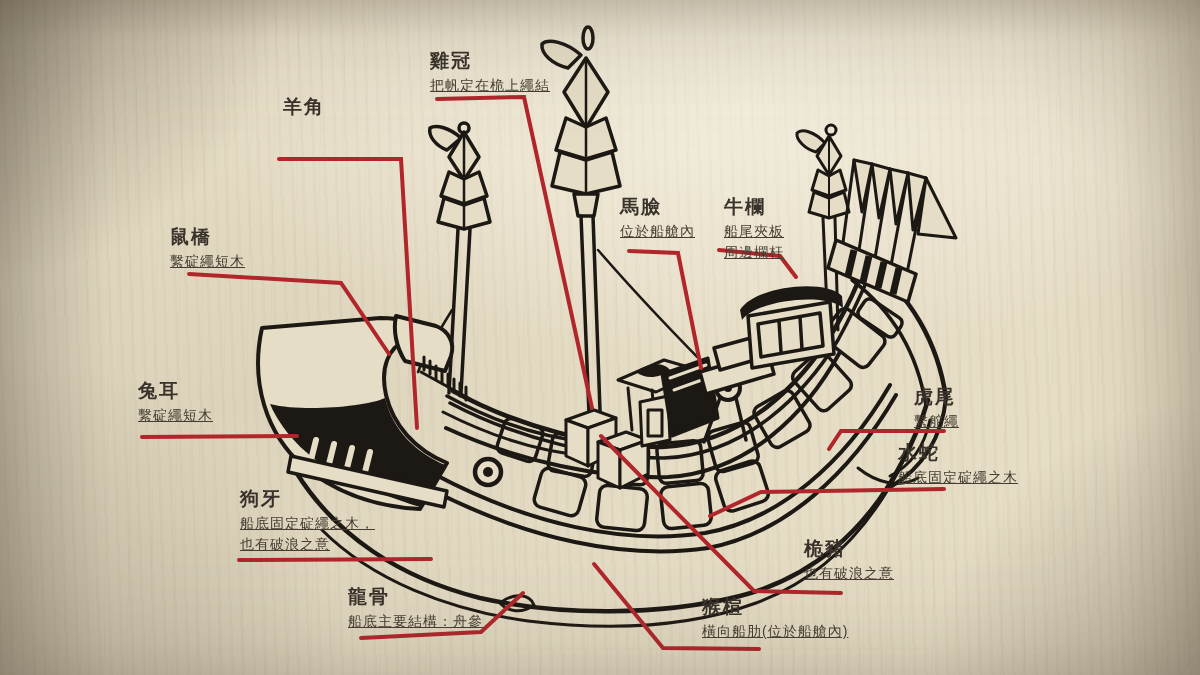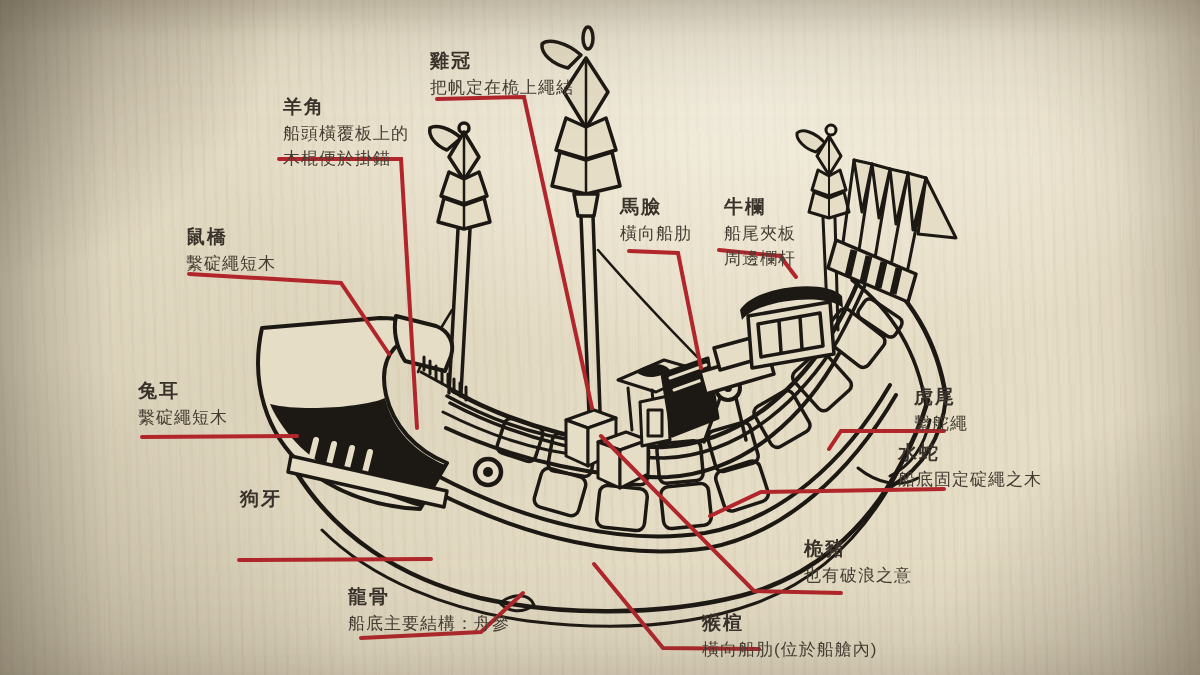--- a/index.html
+++ b/index.html
@@ -20,21 +20,21 @@
       repeating-linear-gradient(88deg, rgba(152,128,88,.055) 0 3px, rgba(152,128,88,0) 3px 11px),
       repeating-linear-gradient(91deg, rgba(120,100,66,.04) 0 1px, rgba(120,100,66,0) 1px 23px);
   }
   body::after{
     content:"";position:absolute;inset:0;pointer-events:none;
     box-shadow:inset 0 0 140px rgba(84,74,56,.30), inset 0 0 36px rgba(95,85,64,.12);
   }
   svg.scene{position:absolute;left:0;top:0;width:1200px;height:675px;}
   .lbl{position:absolute;color:#39322a;z-index:5;}
   .lbl .term{font-size:19px;font-weight:bold;letter-spacing:2px;line-height:1.15;margin:0 0 3px 0;}
-  .lbl .desc{font-size:17px;letter-spacing:1px;line-height:1.5;margin:0;color:#453d33;white-space:pre-line;}
+  .lbl .desc{font-size:14px;letter-spacing:1px;line-height:1.5;margin:0;color:#453d33;white-space:pre-line;text-decoration:underline;}
 </style>
 </head>
 <body>
 
 <svg class="scene" viewBox="0 0 1200 675">
 
   <g stroke="#1c1813" fill="none" stroke-linecap="round" stroke-linejoin="round">
 
     <g>
       <path stroke-width="4.5" d="M 453,391 C 520,428 600,447 662,447 C 745,444 802,382 834,330 C 848,306 858,284 866,262"></path>
@@ -183,59 +183,59 @@
     <path d="M 361,638 L 481,632 L 523,593"></path>
     <path d="M 759,649 L 663,648 L 594,564"></path>
     <path d="M 841,593 L 754,591 L 601,436"></path>
     <path d="M 944,431 L 841,431 L 829,449"></path>
     <path d="M 944,489 L 761,492 L 710,516"></path>
   </g>
 </svg>
 
 <div class="lbl" style="left:283px;top:96px">
   <p class="term">羊角</p>
-  <p class="desc">船頭橫覆板上的
-木棍便於掛錨</p>
 </div>
 <div class="lbl" style="left:430px;top:50px">
   <p class="term">雞冠</p>
   <p class="desc">把帆定在桅上繩結</p>
 </div>
-<div class="lbl" style="left:186px;top:226px">
+<div class="lbl" style="left:170px;top:226px">
   <p class="term">鼠橋</p>
   <p class="desc">繫碇繩短木</p>
 </div>
 <div class="lbl" style="left:620px;top:196px">
   <p class="term">馬臉</p>
-  <p class="desc">橫向船肋</p>
+  <p class="desc">位於船艙內</p>
 </div>
 <div class="lbl" style="left:724px;top:196px">
   <p class="term">牛欄</p>
   <p class="desc">船尾夾板
 周邊欄杆</p>
 </div>
 <div class="lbl" style="left:138px;top:380px">
   <p class="term">兔耳</p>
   <p class="desc">繫碇繩短木</p>
 </div>
 <div class="lbl" style="left:914px;top:386px">
   <p class="term">虎尾</p>
   <p class="desc">繫舵繩</p>
 </div>
 <div class="lbl" style="left:898px;top:442px">
   <p class="term">水蛇</p>
   <p class="desc">船底固定碇繩之木</p>
 </div>
 <div class="lbl" style="left:240px;top:488px">
   <p class="term">狗牙</p>
+  <p class="desc">船底固定碇繩之木，
+也有破浪之意</p>
 </div>
 <div class="lbl" style="left:804px;top:538px">
   <p class="term">桅豬</p>
   <p class="desc">也有破浪之意</p>
 </div>
 <div class="lbl" style="left:348px;top:586px">
   <p class="term">龍骨</p>
   <p class="desc">船底主要結構：舟參</p>
 </div>
-<div class="lbl" style="left:702px;top:612px">
+<div class="lbl" style="left:702px;top:596px">
   <p class="term">猴楦</p>
   <p class="desc">橫向船肋(位於船艙內)</p>
 </div>
 
 </body></html>

